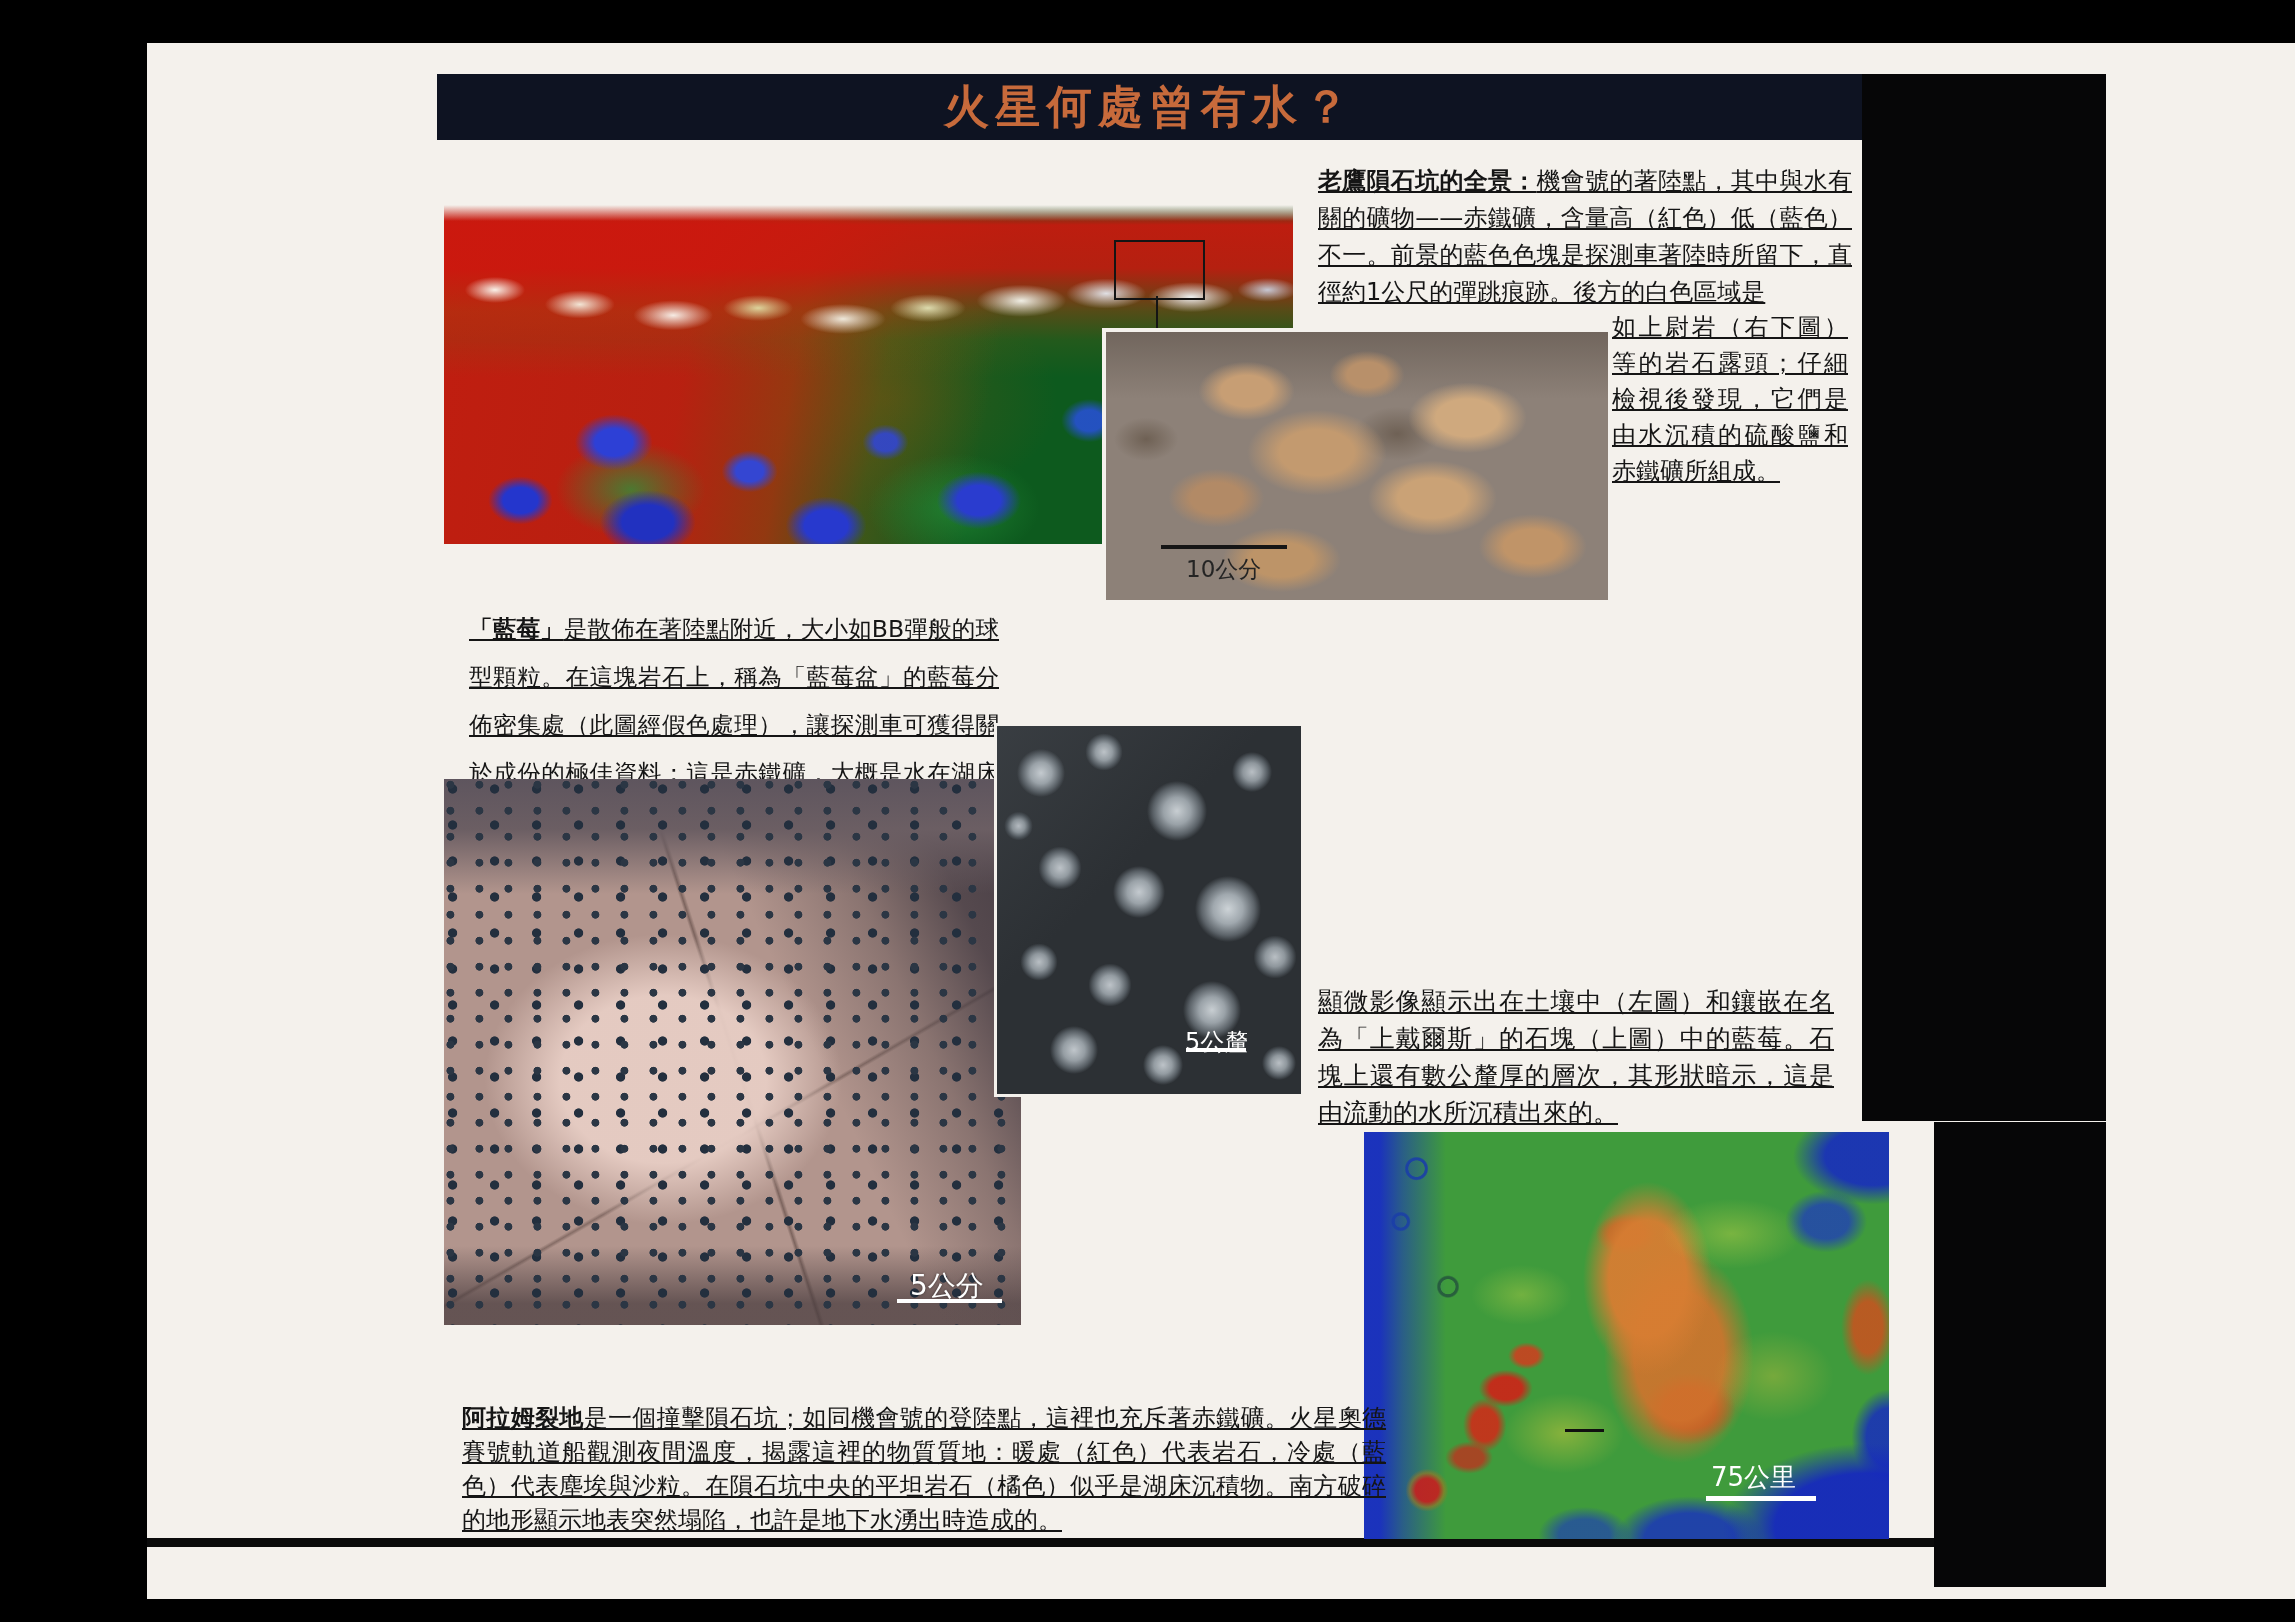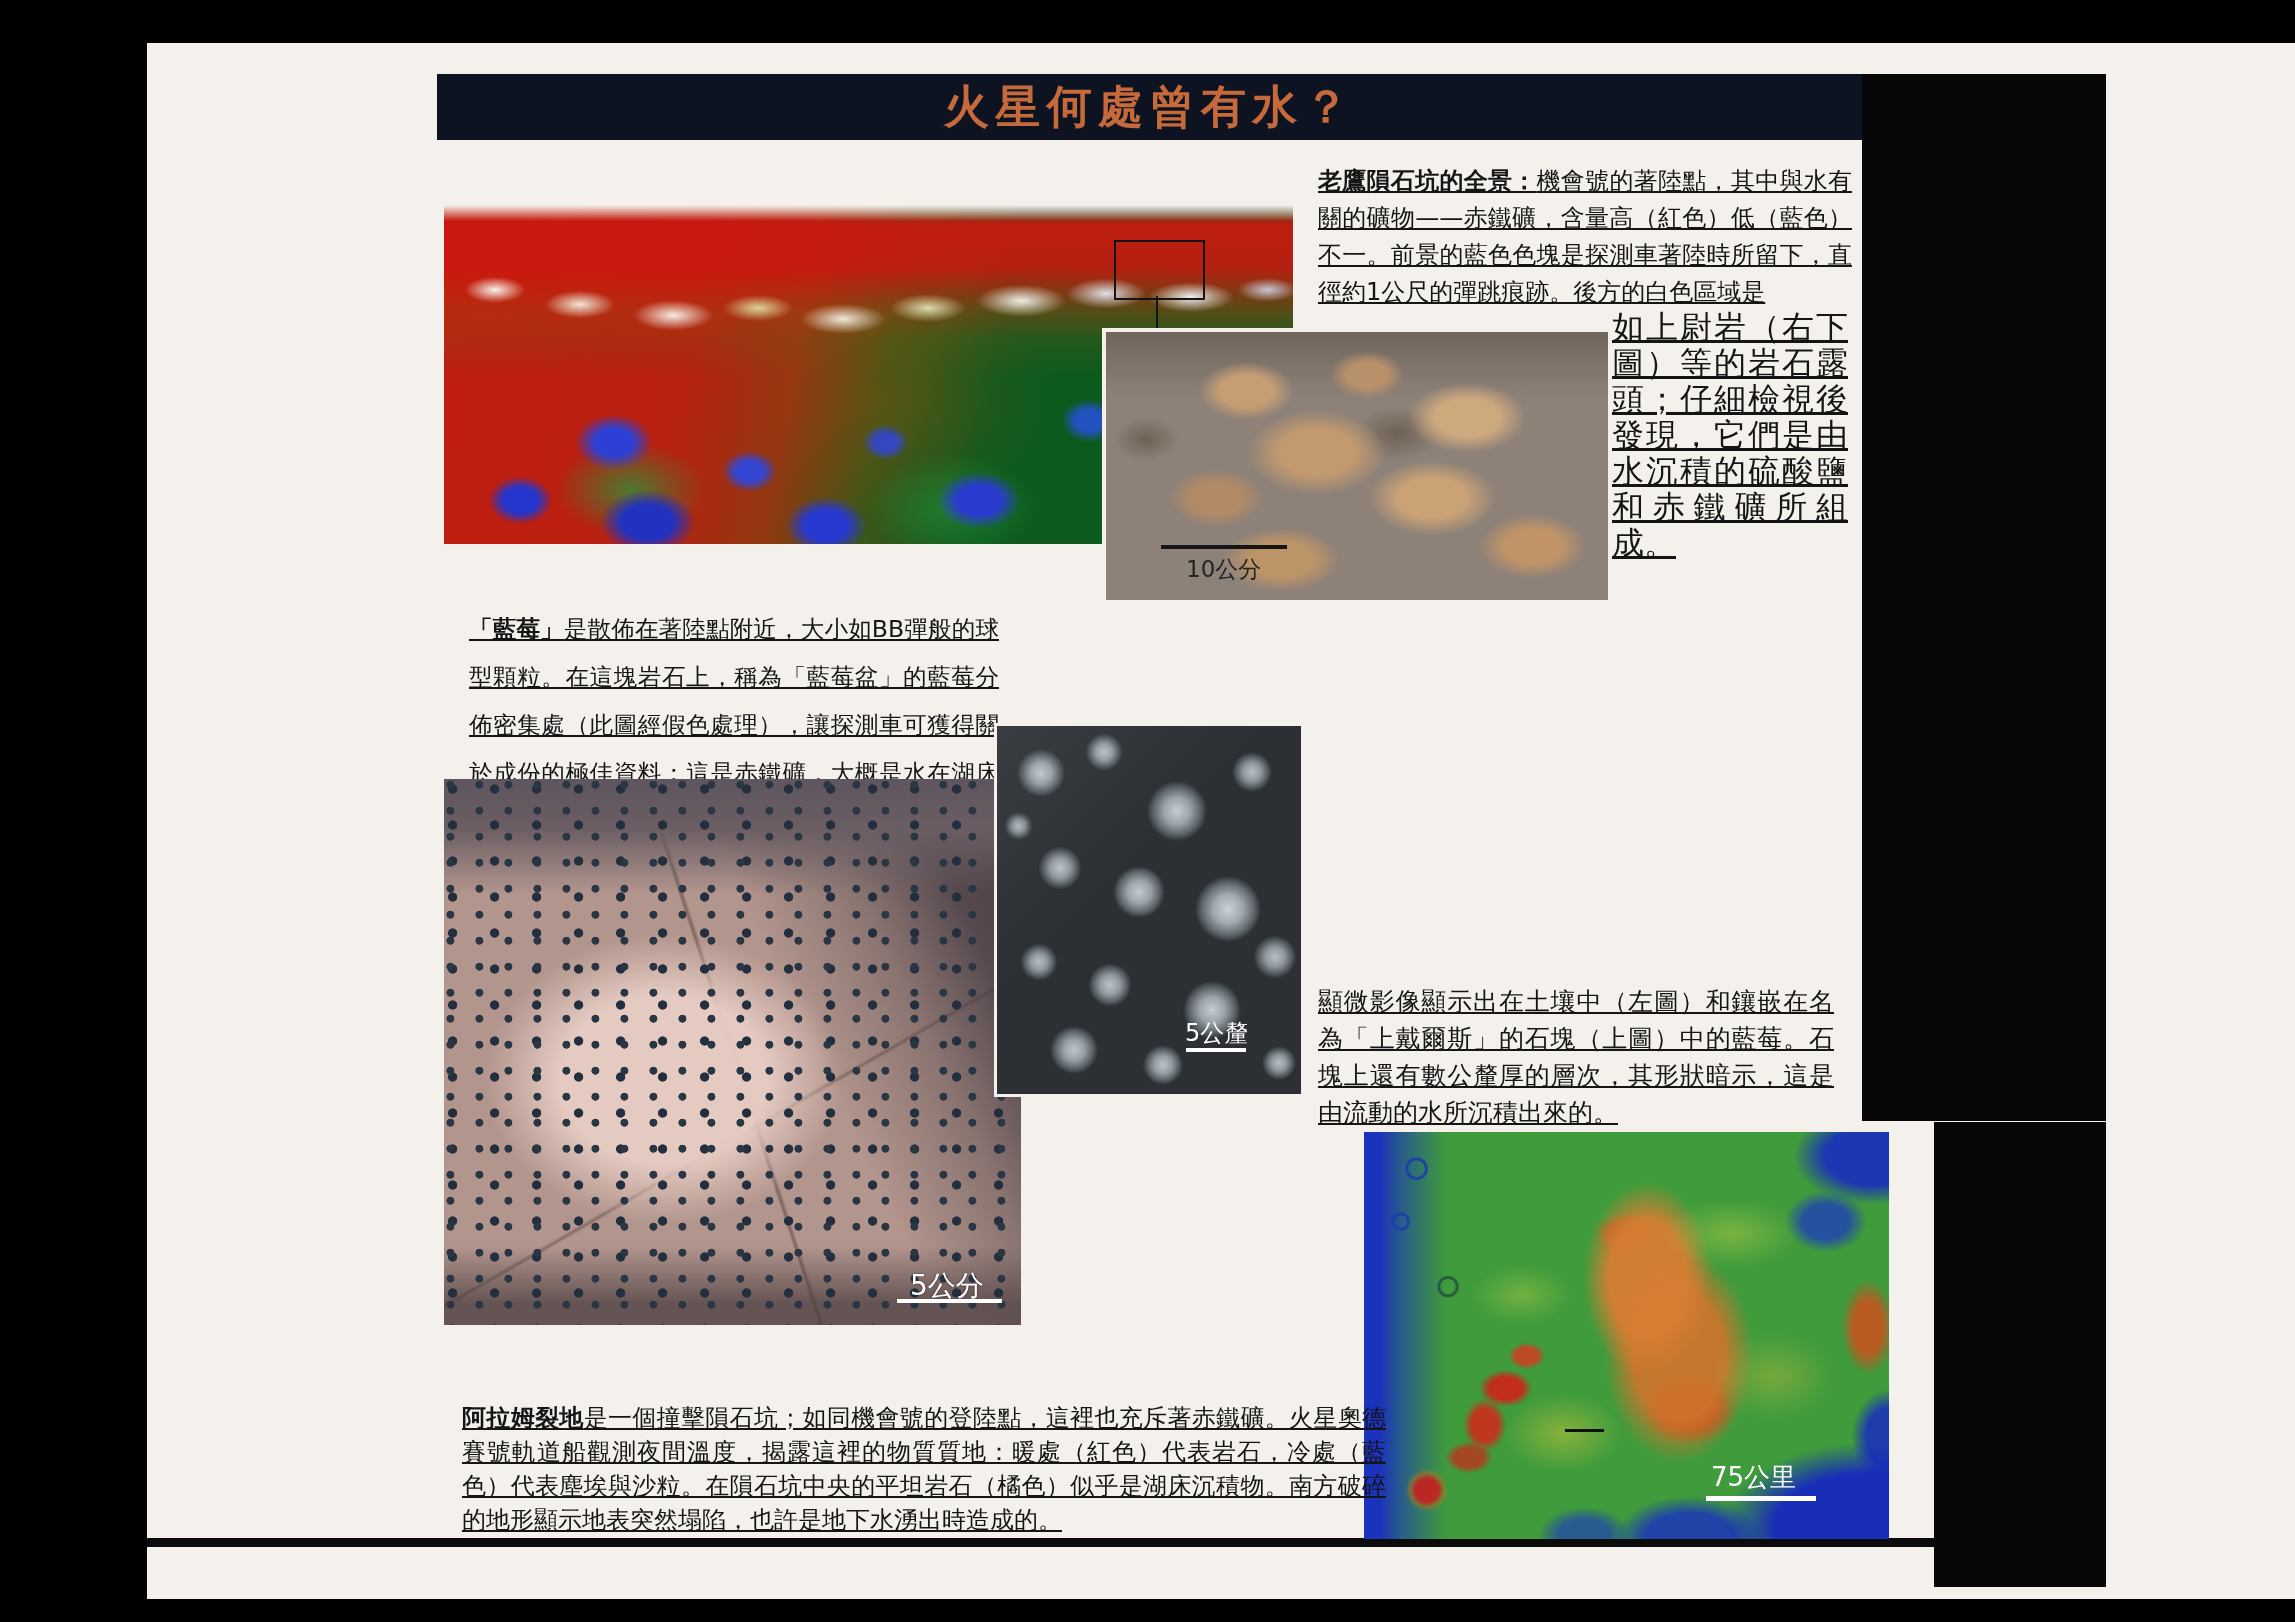--- a/index.html
+++ b/index.html
@@ -9,21 +9,21 @@
   .paper{left:147px;top:43px;width:2149px;height:1556px;background:#f4f1ec;}
   .block-tr{left:1862px;top:74px;width:244px;height:1047px;background:#060607;}
   .block-br{left:1934px;top:1122px;width:172px;height:465px;background:#060607;}
   .bottom-rule{left:147px;top:1538px;width:1787px;height:8.6px;background:#0b0b0b;}
   .titlebar{left:437px;top:74px;width:1425px;height:66px;background:#0e1322;}
   .titlebar .t{width:100%;text-align:center;line-height:66px;font-size:45px;font-weight:bold;
                color:#c76a3b;letter-spacing:6.4px;}
   .cap{color:#151515;text-align:justify;text-decoration:underline;}
   .cap b{font-weight:bold;}
   .capA1{left:1318px;top:163px;width:534px;font-size:24px;line-height:37px;}
-  .capA2{left:1612px;top:309px;width:236px;font-size:32px;line-height:36px;}
+  .capA2{left:1612px;top:309px;width:236px;font-size:24px;line-height:36px;}
   .capB{left:469px;top:605px;width:530px;font-size:23.6px;line-height:48px;}
   .capC{left:1318px;top:983px;width:516px;font-size:25px;line-height:37px;}
   .capD{left:462px;top:1401px;width:924px;font-size:24px;line-height:34px;}
 
   
   .panorama{left:444px;top:181px;width:849px;height:363px;background-color:#0d5a1e;
     background-image:
       linear-gradient(180deg,#f4f1ec 0px,#f4f1ec 24px,rgba(244,241,236,0) 40px),
       radial-gradient(ellipse 43px 18.6px at 6% 30%,rgba(252,252,244,.95),rgba(252,252,244,0) 70%),
       radial-gradient(ellipse 50px 20px at 16% 34%,rgba(248,250,235,.9),rgba(248,250,235,0) 70%),
@@ -99,21 +99,21 @@
       radial-gradient(circle 33px at 231px 183px,#cdd3d7 0%,#a0a8ae 45%,#5d646a 80%,rgba(0,0,0,0) 100%),
       radial-gradient(circle 18.6px at 42px 236px,#b9bfc4 0%,#8f979d 45%,#50575d 80%,rgba(0,0,0,0) 100%),
       radial-gradient(circle 21.5px at 113px 259px,#bdc3c8 0%,#949ca2 45%,#545b61 80%,rgba(0,0,0,0) 100%),
       radial-gradient(circle 29px at 215px 284px,#c8ced2 0%,#9aa2a8 45%,#596066 80%,rgba(0,0,0,0) 100%),
       radial-gradient(circle 24px at 77px 324px,#c0c6cb 0%,#969ea4 45%,#565d63 80%,rgba(0,0,0,0) 100%),
       radial-gradient(circle 20px at 166px 339px,#bdc3c8 0%,#949ca2 45%,#545b61 80%,rgba(0,0,0,0) 100%),
       radial-gradient(circle 21.5px at 278px 231px,#b9bfc4 0%,#8f979d 45%,#50575d 80%,rgba(0,0,0,0) 100%),
       radial-gradient(circle 14.3px at 21.5px 100px,#b4bac0 0%,#8a9298 45%,#4c5359 80%,rgba(0,0,0,0) 100%),
       radial-gradient(circle 17px at 282px 337px,#b9bfc4 0%,#8f979d 45%,#50575d 80%,rgba(0,0,0,0) 100%),
       linear-gradient(135deg,rgba(70,75,80,.5),rgba(0,0,0,0) 40%);}
-  .micro-label{left:188px;top:291px;font-size:24px;color:#fff;}
+  .micro-label{left:188px;top:300px;font-size:24px;color:#fff;}
   .micro-bar{left:189px;top:322px;width:60px;height:3.6px;background:#fff;}
 
   
   .dells{left:1289px;top:665px;width:549px;height:284px;background-color:#b5b2ac;
     background-image:
       repeating-linear-gradient(179deg,rgba(70,68,62,.22) 0px,rgba(70,68,62,.22) 1.4px,rgba(0,0,0,0) 1.4px,rgba(0,0,0,0) 17px),
       radial-gradient(circle 10px at 43px 129px,#cfd3d5 0%,#9aa0a4 50%,rgba(0,0,0,0) 100%),
       radial-gradient(circle 8.6px at 251px 64px,#c8ccce 0%,#93999d 50%,rgba(0,0,0,0) 100%),
       radial-gradient(circle 11.5px at 444px 215px,#cfd3d5 0%,#9aa0a4 50%,rgba(0,0,0,0) 100%),
       radial-gradient(circle 8.6px at 143px 236px,#c8ccce 0%,#93999d 50%,rgba(0,0,0,0) 100%),

